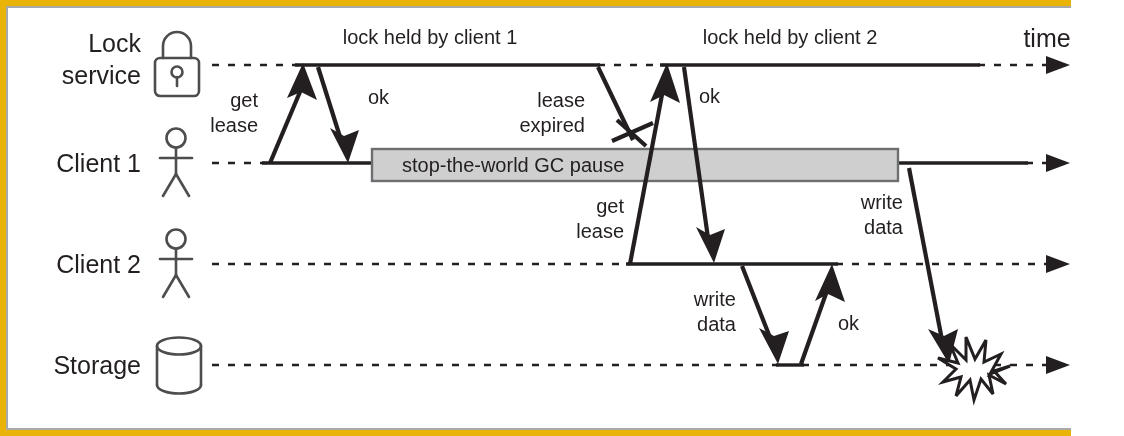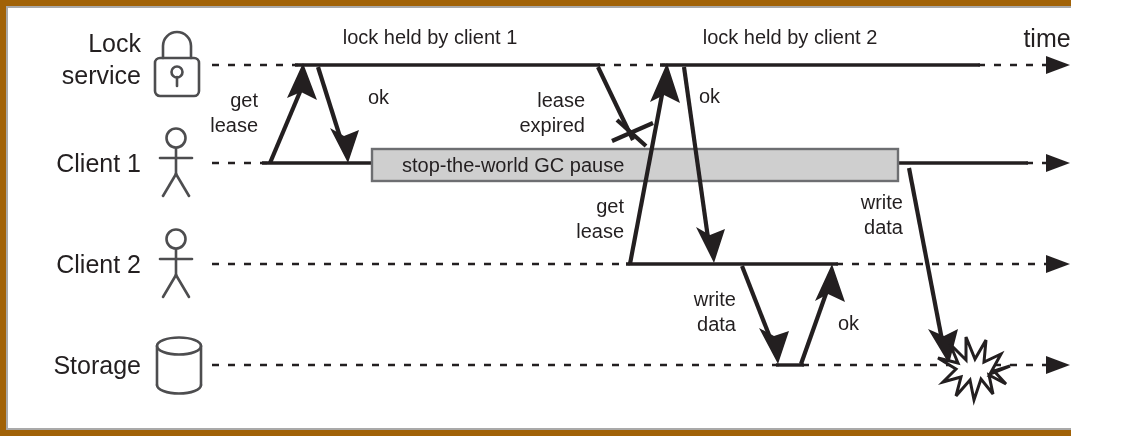--- a/index.html
+++ b/index.html
@@ -7,21 +7,21 @@
     padding: 0;
     background: #ffffff;
   }
   body {
     font-family: "Liberation Sans", sans-serif;
   }
   #figure {
     position: relative;
     width: 1071px;
     height: 436px;
-    background: #a16207;
+    background: #eab308;
     box-sizing: border-box;
     overflow: hidden;
   }
   #figure-frame {
     position: absolute;
     left: 6px;
     top: 6px;
     width: 1112px;
     height: 424px;
     box-sizing: border-box;

